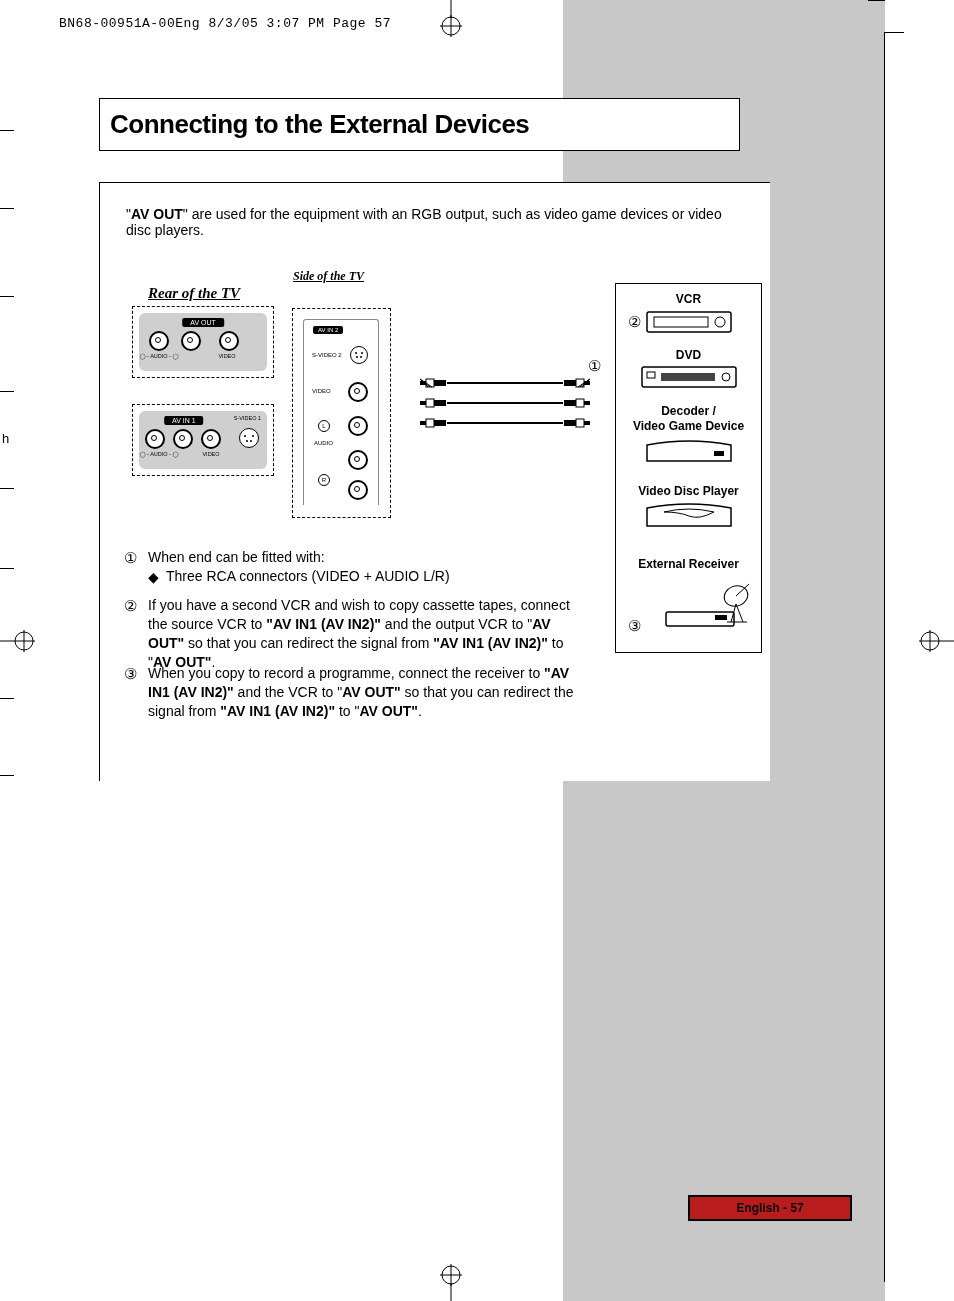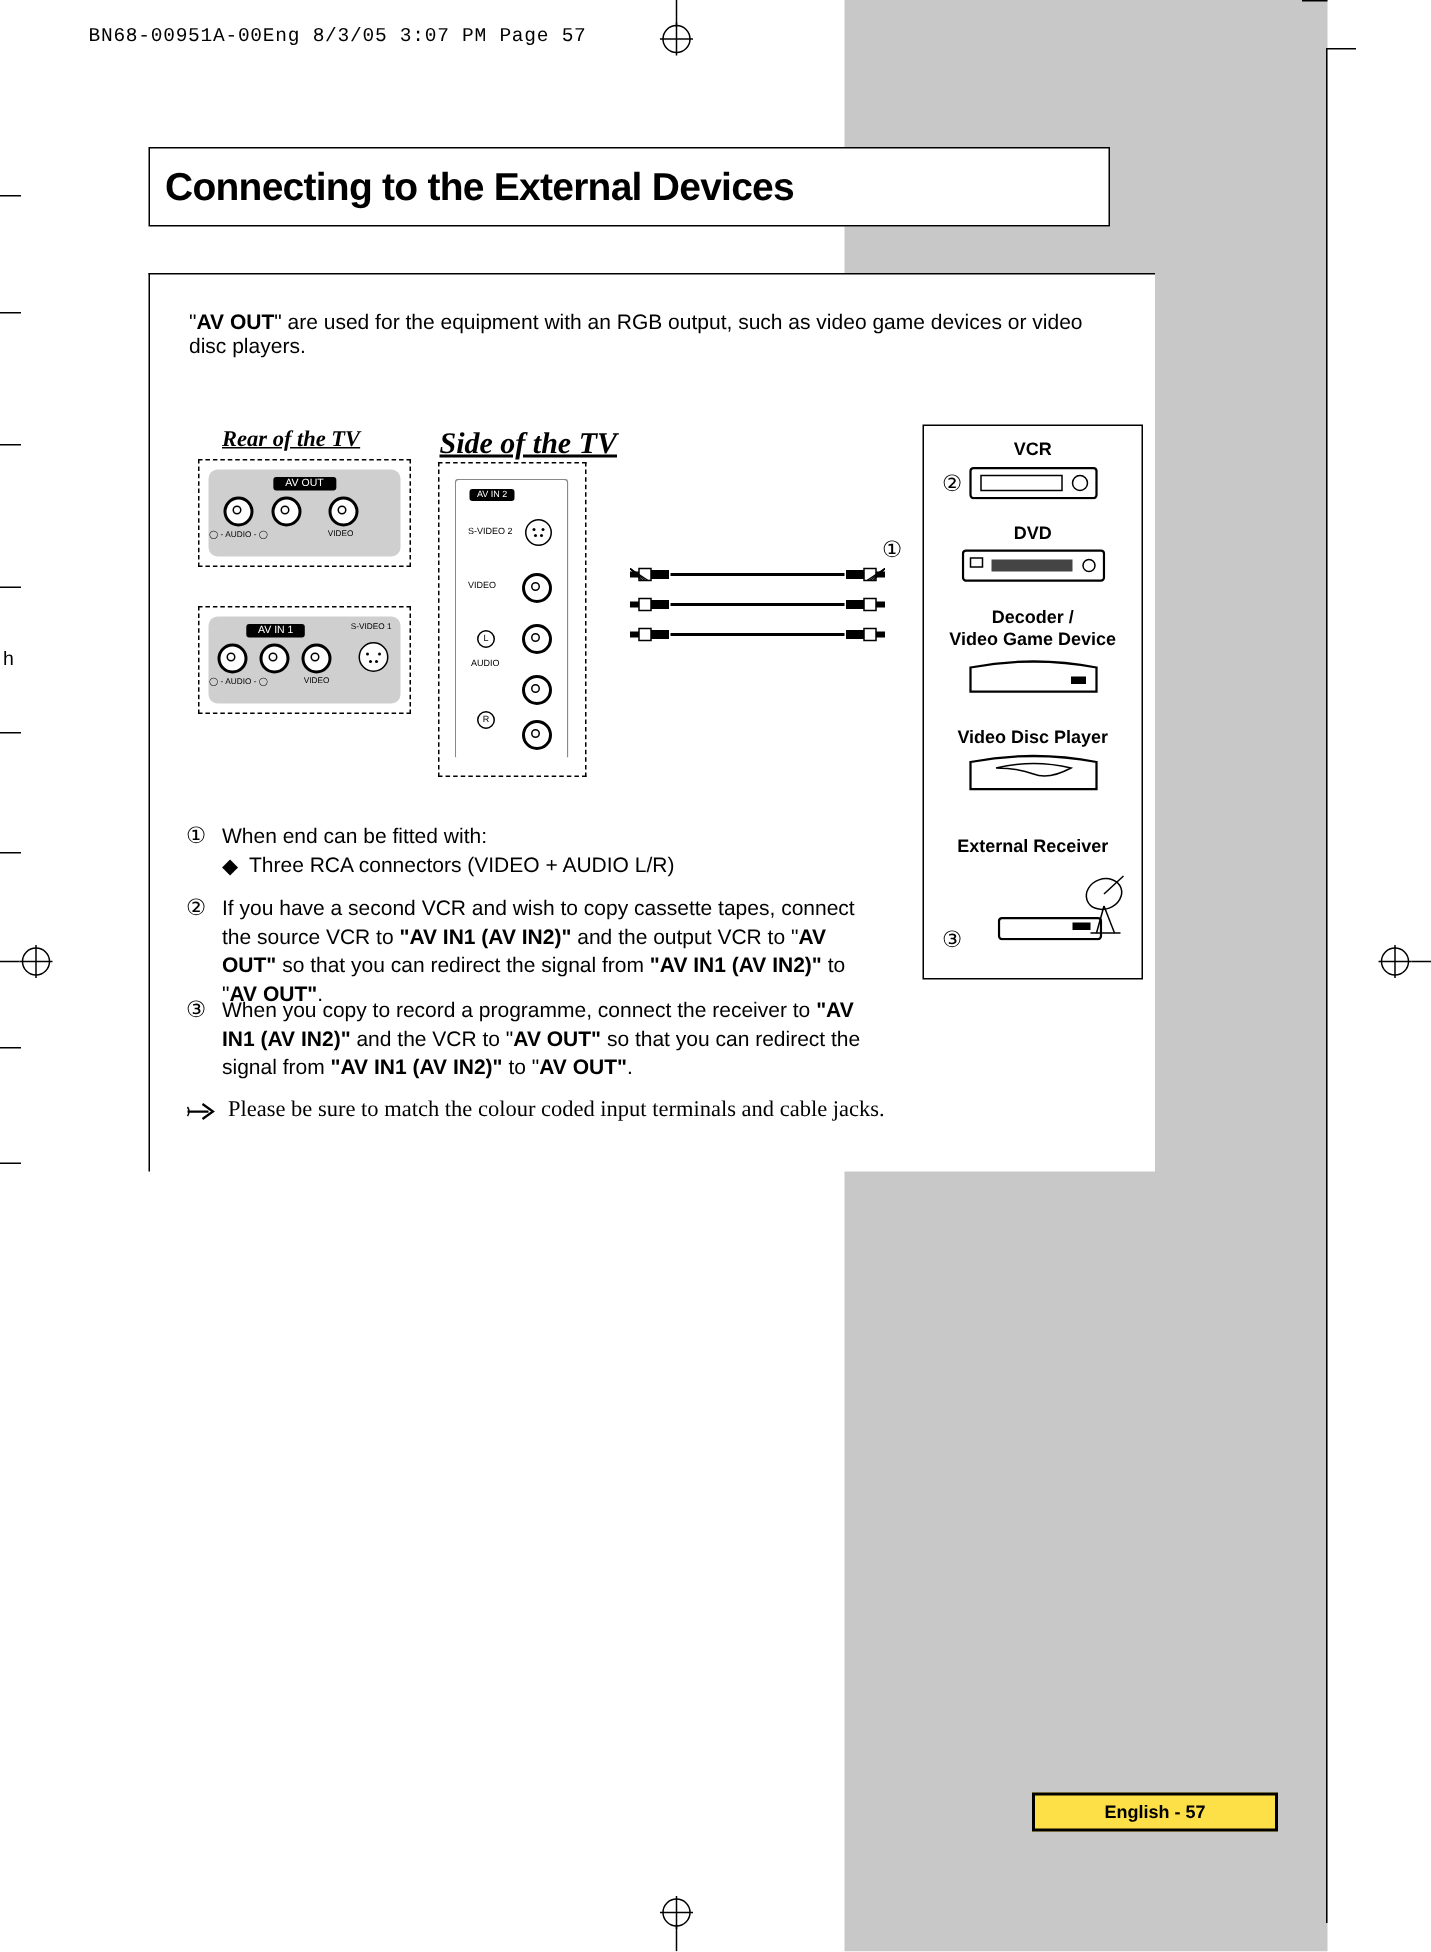--- a/index.html
+++ b/index.html
@@ -120,26 +120,26 @@
     top: 102px;
     left: 48px;
     font-family: Georgia, "Times New Roman", serif;
     font-style: italic;
     font-weight: 700;
     font-size: 15px;
     text-decoration: underline;
   }
   .side-label {
     position: absolute;
-    top: 102px;
+    top: 86px;
     left: 193px;
     font-family: Georgia, "Times New Roman", serif;
     font-style: italic;
     font-weight: 700;
-    font-size: 20px;
+    font-size: 12px;
     text-decoration: underline;
   }
   .panel-avout {
     position: absolute;
     top: 123px;
     left: 32px;
     width: 140px;
     height: 70px;
     border: 1px dashed #000;
   }
@@ -362,21 +362,21 @@
     top: 2px;
   }
   .note-text {
     margin-left: 28px;
   }
   .footer-box {
     position: absolute;
     bottom: 80px;
     right: 102px;
     width: 160px;
-    background: #fde047;
+    background: #b91c1c;
     border: 2px solid #000;
     text-align: center;
     font-size: 12px;
     font-weight: 700;
     padding: 4px 0;
     z-index: 3;
   }
   .left-h-text {
     position: absolute;
     left: 2px;
@@ -623,27 +623,18 @@
     </div>
   </div>
 
   <div class="list-block" style="top:481px;right:190px">
     <span class="num circled">③</span>
     <div class="body">
       <span>When you copy to record a programme, connect the receiver to </span><strong>"AV IN1 (AV IN2)"</strong><span> and the VCR to "</span><strong>AV OUT"</strong><span> so that you can redirect the signal from </span><strong>"AV IN1 (AV IN2)"</strong><span> to "</span><strong>AV OUT"</strong><span>.</span>
     </div>
   </div>
 
-  <div class="note-row">
-    <span class="note-arrow">
-      <svg width="22" height="14">
-          <path d="M1 7 L15 7 M11 2 L18 7 L11 12" fill="none" stroke="#000" stroke-width="1.5"></path>
-          <path d="M1 4 Q3 7 1 10" fill="none" stroke="#000"></path>
-        </svg>
-    </span>
-    <div class="note-text">Please be sure to match the colour coded input terminals and cable jacks.</div>
-  </div>
 
 </div>
 
 <div class="footer-box">
   <span>English - 57</span>
 </div>
 
 </body></html>

